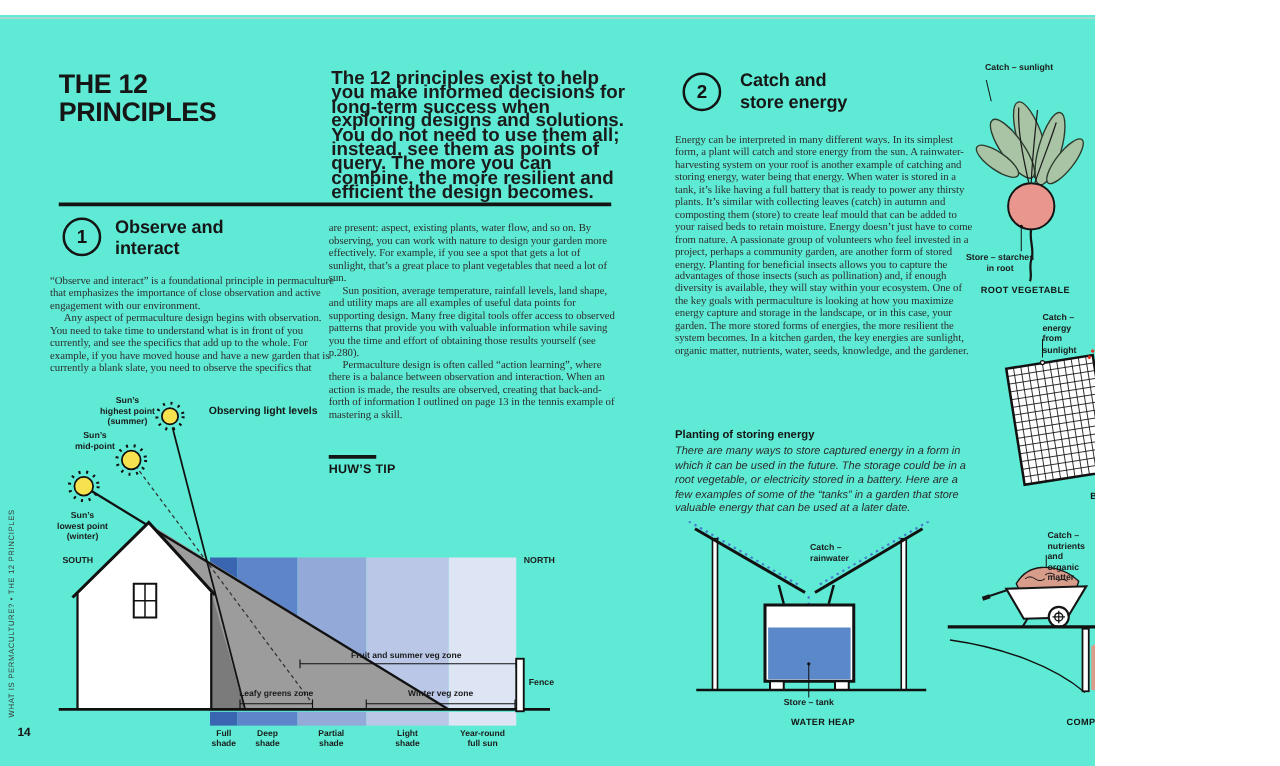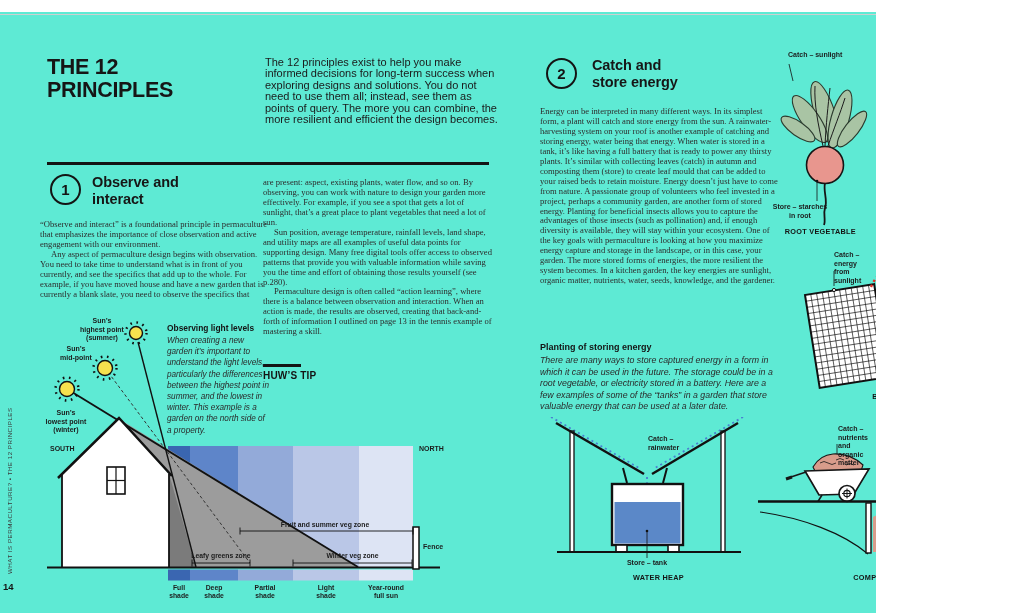--- a/index.html
+++ b/index.html
@@ -3,21 +3,21 @@
 <meta charset="utf-8">
 <style>
   html,body{margin:0;padding:0;background:#fff;}
   .spread{position:relative;width:876px;height:613px;background:#5eead4;overflow:hidden;
           font-family:"Liberation Sans",sans-serif;color:#111;margin-top:12px;}
   .L{position:absolute;}
   .pre{white-space:pre-line;}
   .edge{position:absolute;left:0;width:1024px;height:1px;background:#cfcfcf;}
 
   .book-title{font-size:21.5px;font-weight:bold;line-height:23px;letter-spacing:-0.3px;color:#161616;}
-  .intro{font-size:11px;font-weight:normal;line-height:11.4px;color:#1a1a1a;}
+  .intro{font-size:15px;font-weight:bold;line-height:11.4px;color:#1a1a1a;}
   .rule{background:#141414;}
   .num-circle{width:27px;height:27px;border:2.3px solid #141414;border-radius:50%;
               display:flex;align-items:center;justify-content:center;
               font-size:15px;font-weight:bold;color:#141414;}
   .sec-title{font-size:14.5px;font-weight:bold;line-height:16.5px;letter-spacing:-0.1px;color:#161616;}
   .serif{font-family:"Liberation Serif",serif;font-size:8.6px;line-height:9.95px;color:#2d2d2d;text-align:left;}
   .serif p{margin:0;}
   .ind{text-indent:11px;}
   .tip-head{font-size:10px;font-weight:bold;letter-spacing:.2px;margin-top:3px;color:#141414;}
   .tip-body{font-family:"Liberation Serif",serif;font-weight:bold;font-size:8.6px;line-height:10.3px;color:#222;margin-top:2px;}
@@ -61,21 +61,20 @@
     <p class="ind">Permaculture design is often called “action learning”, where there is a balance between observation and interaction. When an action is made, the results are observed, creating that back-and-forth of information I outlined on page 13 in the tennis example of mastering a skill.</p>
   </div>
 
   <div class="L" style="left:263px;top:352px;width:232px;">
     <div class="rule" style="width:38px;height:2.5px;"></div>
     <div class="tip-head">HUW’S TIP</div>
   </div>
 
   <div class="L" style="left:167px;top:311px;width:103px;">
     <div class="cap-head">Observing light levels</div>
-    <div class="cap-body">When creating a new garden it’s important to understand the light levels, particularly the differences between the highest point in summer, and the lowest in winter. This example is a garden on the north side of a property.</div>
   </div>
 
   <svg class="L" style="left:30px;top:300px;" width="470" height="300" viewBox="0 0 470 300">
 
     <g>
       <rect x="138" y="134" width="22" height="121.5" fill="#3a66b1"></rect>
       <rect x="160" y="134" width="48" height="121.5" fill="#5e85c9"></rect>
       <rect x="208" y="134" width="55" height="121.5" fill="#93aad9"></rect>
       <rect x="263" y="134" width="66" height="121.5" fill="#bac7e7"></rect>
       <rect x="329" y="134" width="54" height="121.5" fill="#dde4f4"></rect>
@@ -152,21 +151,21 @@
   <div class="L zlbl pre" style="left:189px;top:572px;width:50px;">Deep
 shade</div>
   <div class="L zlbl pre" style="left:240px;top:572px;width:50px;">Partial
 shade</div>
   <div class="L zlbl pre" style="left:301px;top:572px;width:50px;">Light
 shade</div>
   <div class="L zlbl pre" style="left:356px;top:572px;width:60px;">Year-round
 full sun</div>
 
   <div class="L sidebar-vert" style="left:6px;top:562px;">WHAT IS PERMACULTURE? • THE 12 PRINCIPLES</div>
-  <div class="L pagenum" style="left:3px;top:569px;">14</div>
+  <div class="L pagenum" style="left:14px;top:569px;">14</div>
 
   <div class="L num-circle" style="left:546px;top:46px;">
     <span>2</span>
   </div>
   <div class="L sec-title pre" style="left:592px;top:45px;">Catch and
 store energy</div>
   <div class="L serif" style="left:540px;top:95px;width:240px;">
     <p>Energy can be interpreted in many different ways. In its simplest form, a plant will catch and store energy from the sun. A rainwater-harvesting system on your roof is another example of catching and storing energy, water being that energy. When water is stored in a tank, it’s like having a full battery that is ready to power any thirsty plants. It’s similar with collecting leaves (catch) in autumn and composting them (store) to create leaf mould that can be added to your raised beds to retain moisture. Energy doesn’t just have to come from nature. A passionate group of volunteers who feel invested in a project, perhaps a community garden, are another form of stored energy. Planting for beneficial insects allows you to capture the advantages of those insects (such as pollination) and, if enough diversity is available, they will stay within your ecosystem. One of the key goals with permaculture is looking at how you maximize energy capture and storage in the landscape, or in this case, your garden. The more stored forms of energies, the more resilient the system becomes. In a kitchen garden, the key energies are sunlight, organic matter, nutrients, water, seeds, knowledge, and the gardener.</p>
   </div>
   <div class="L" style="left:540px;top:330px;width:240px;">

